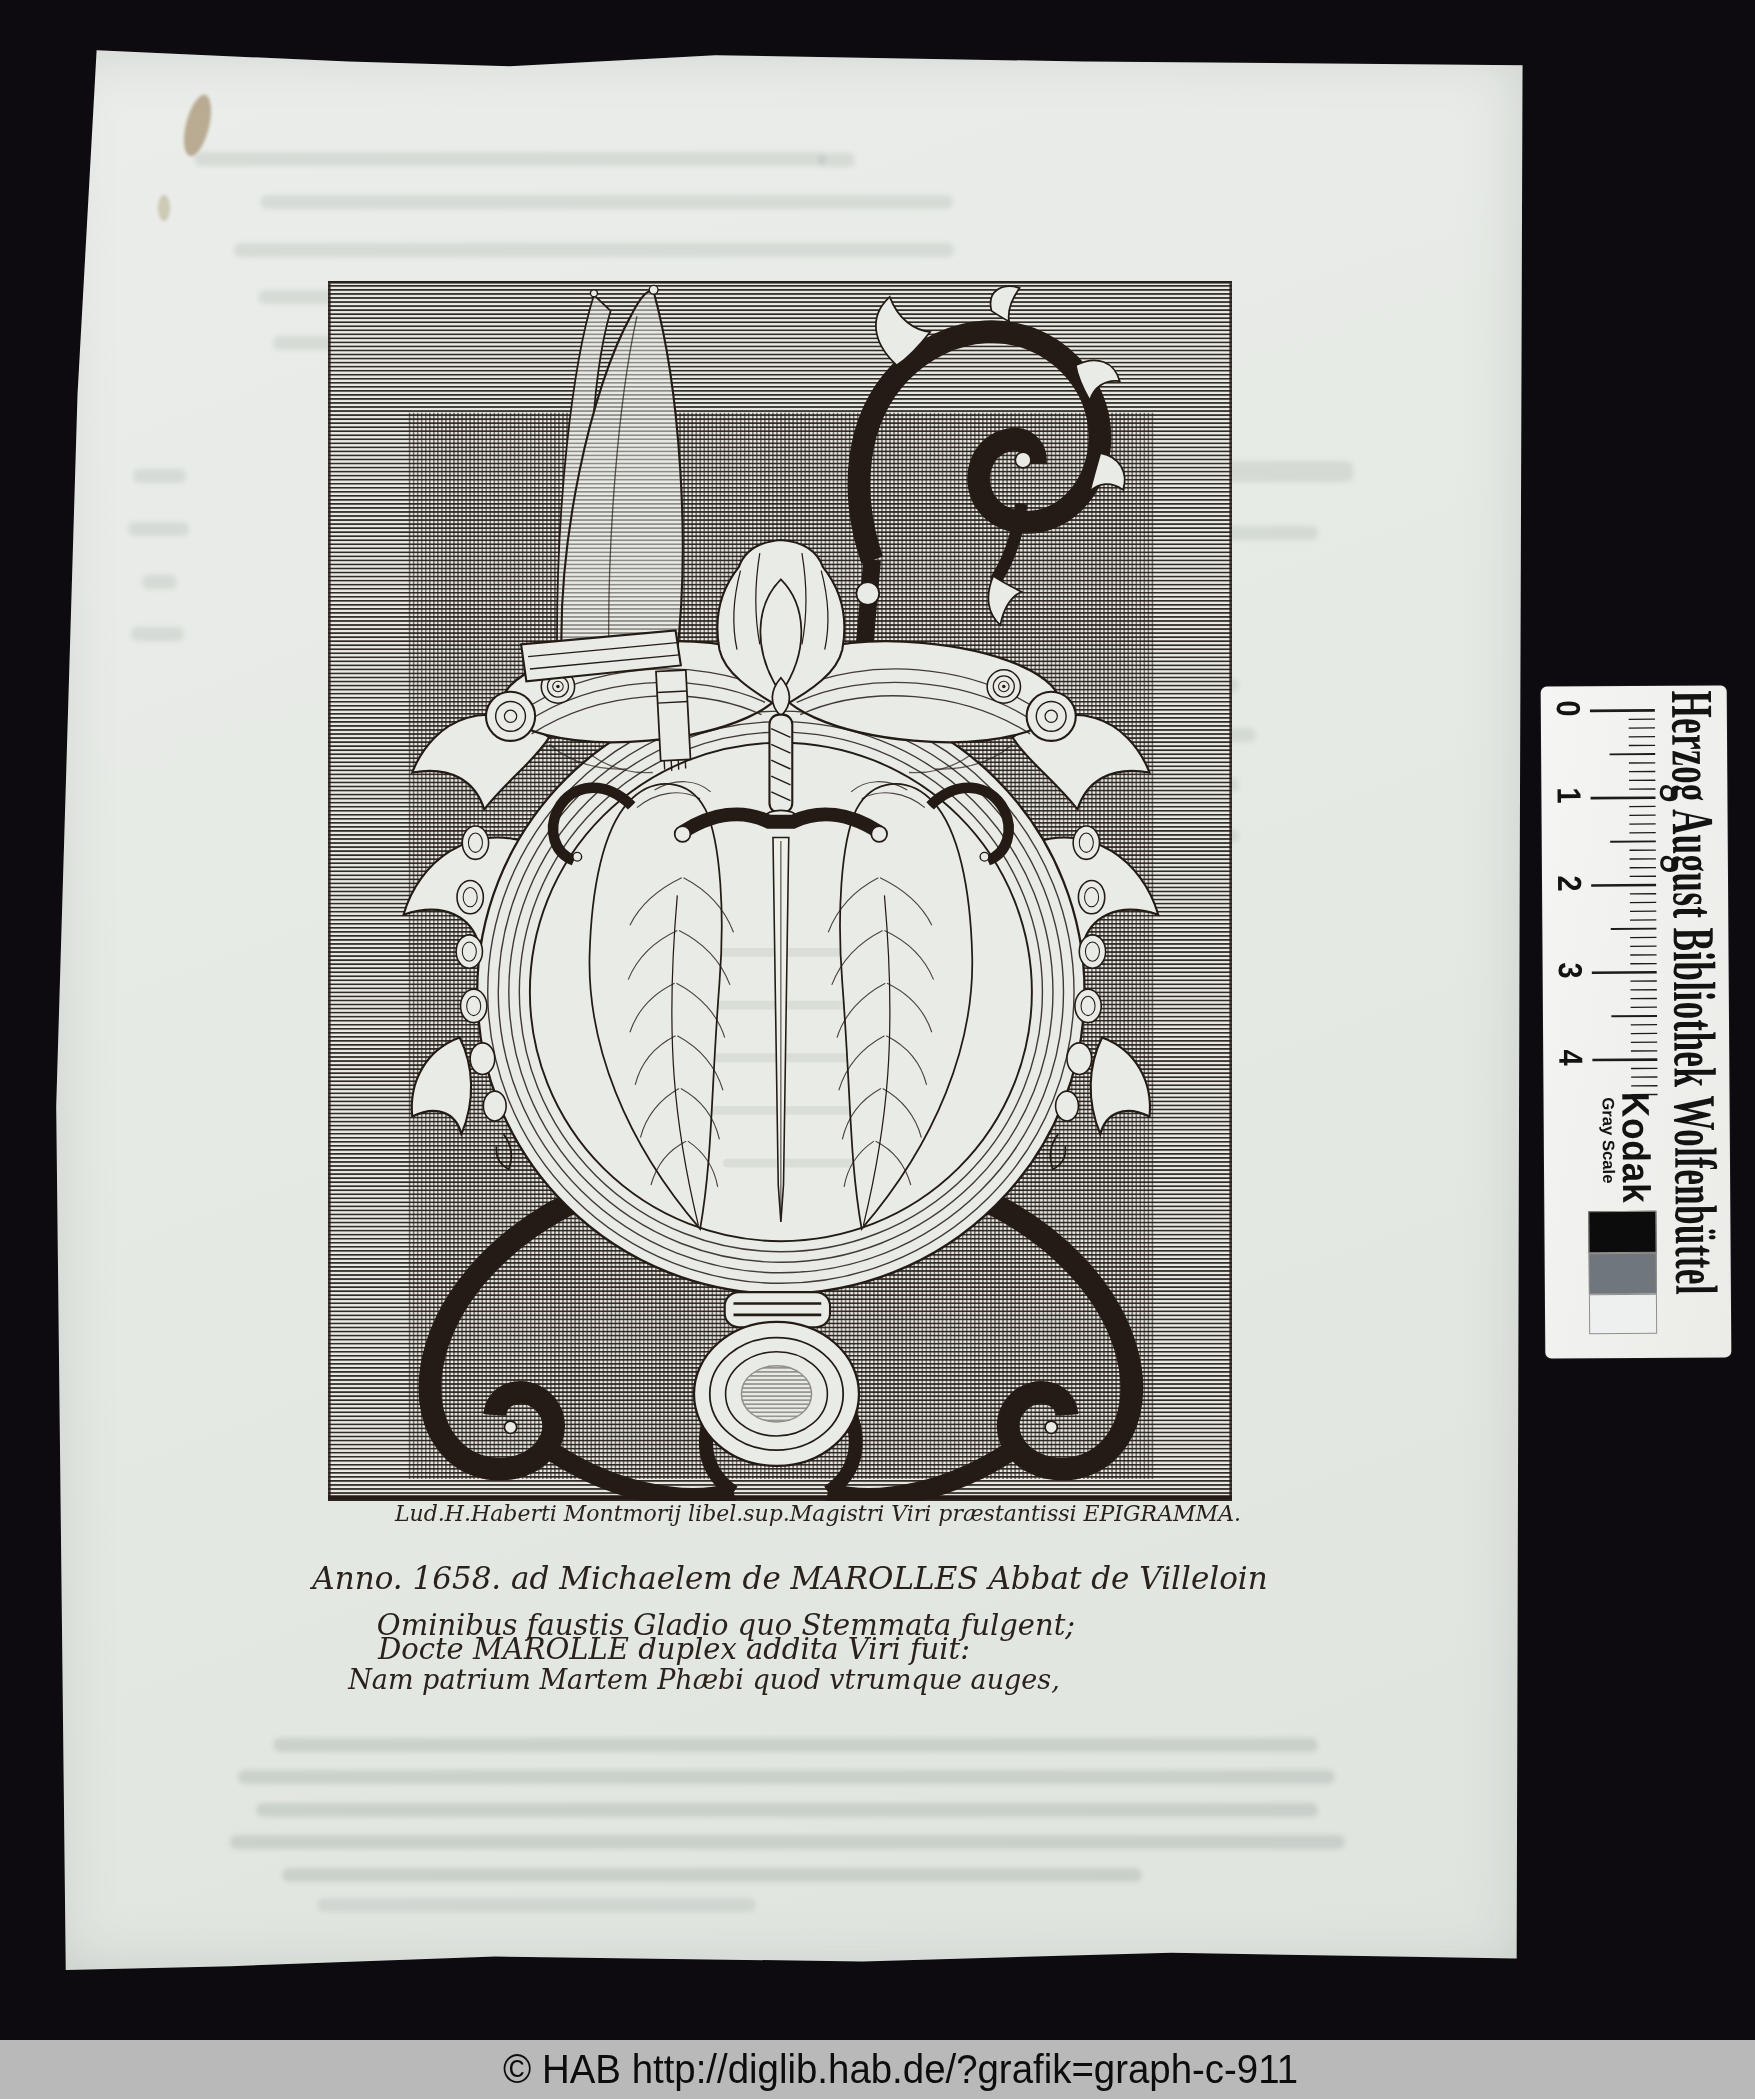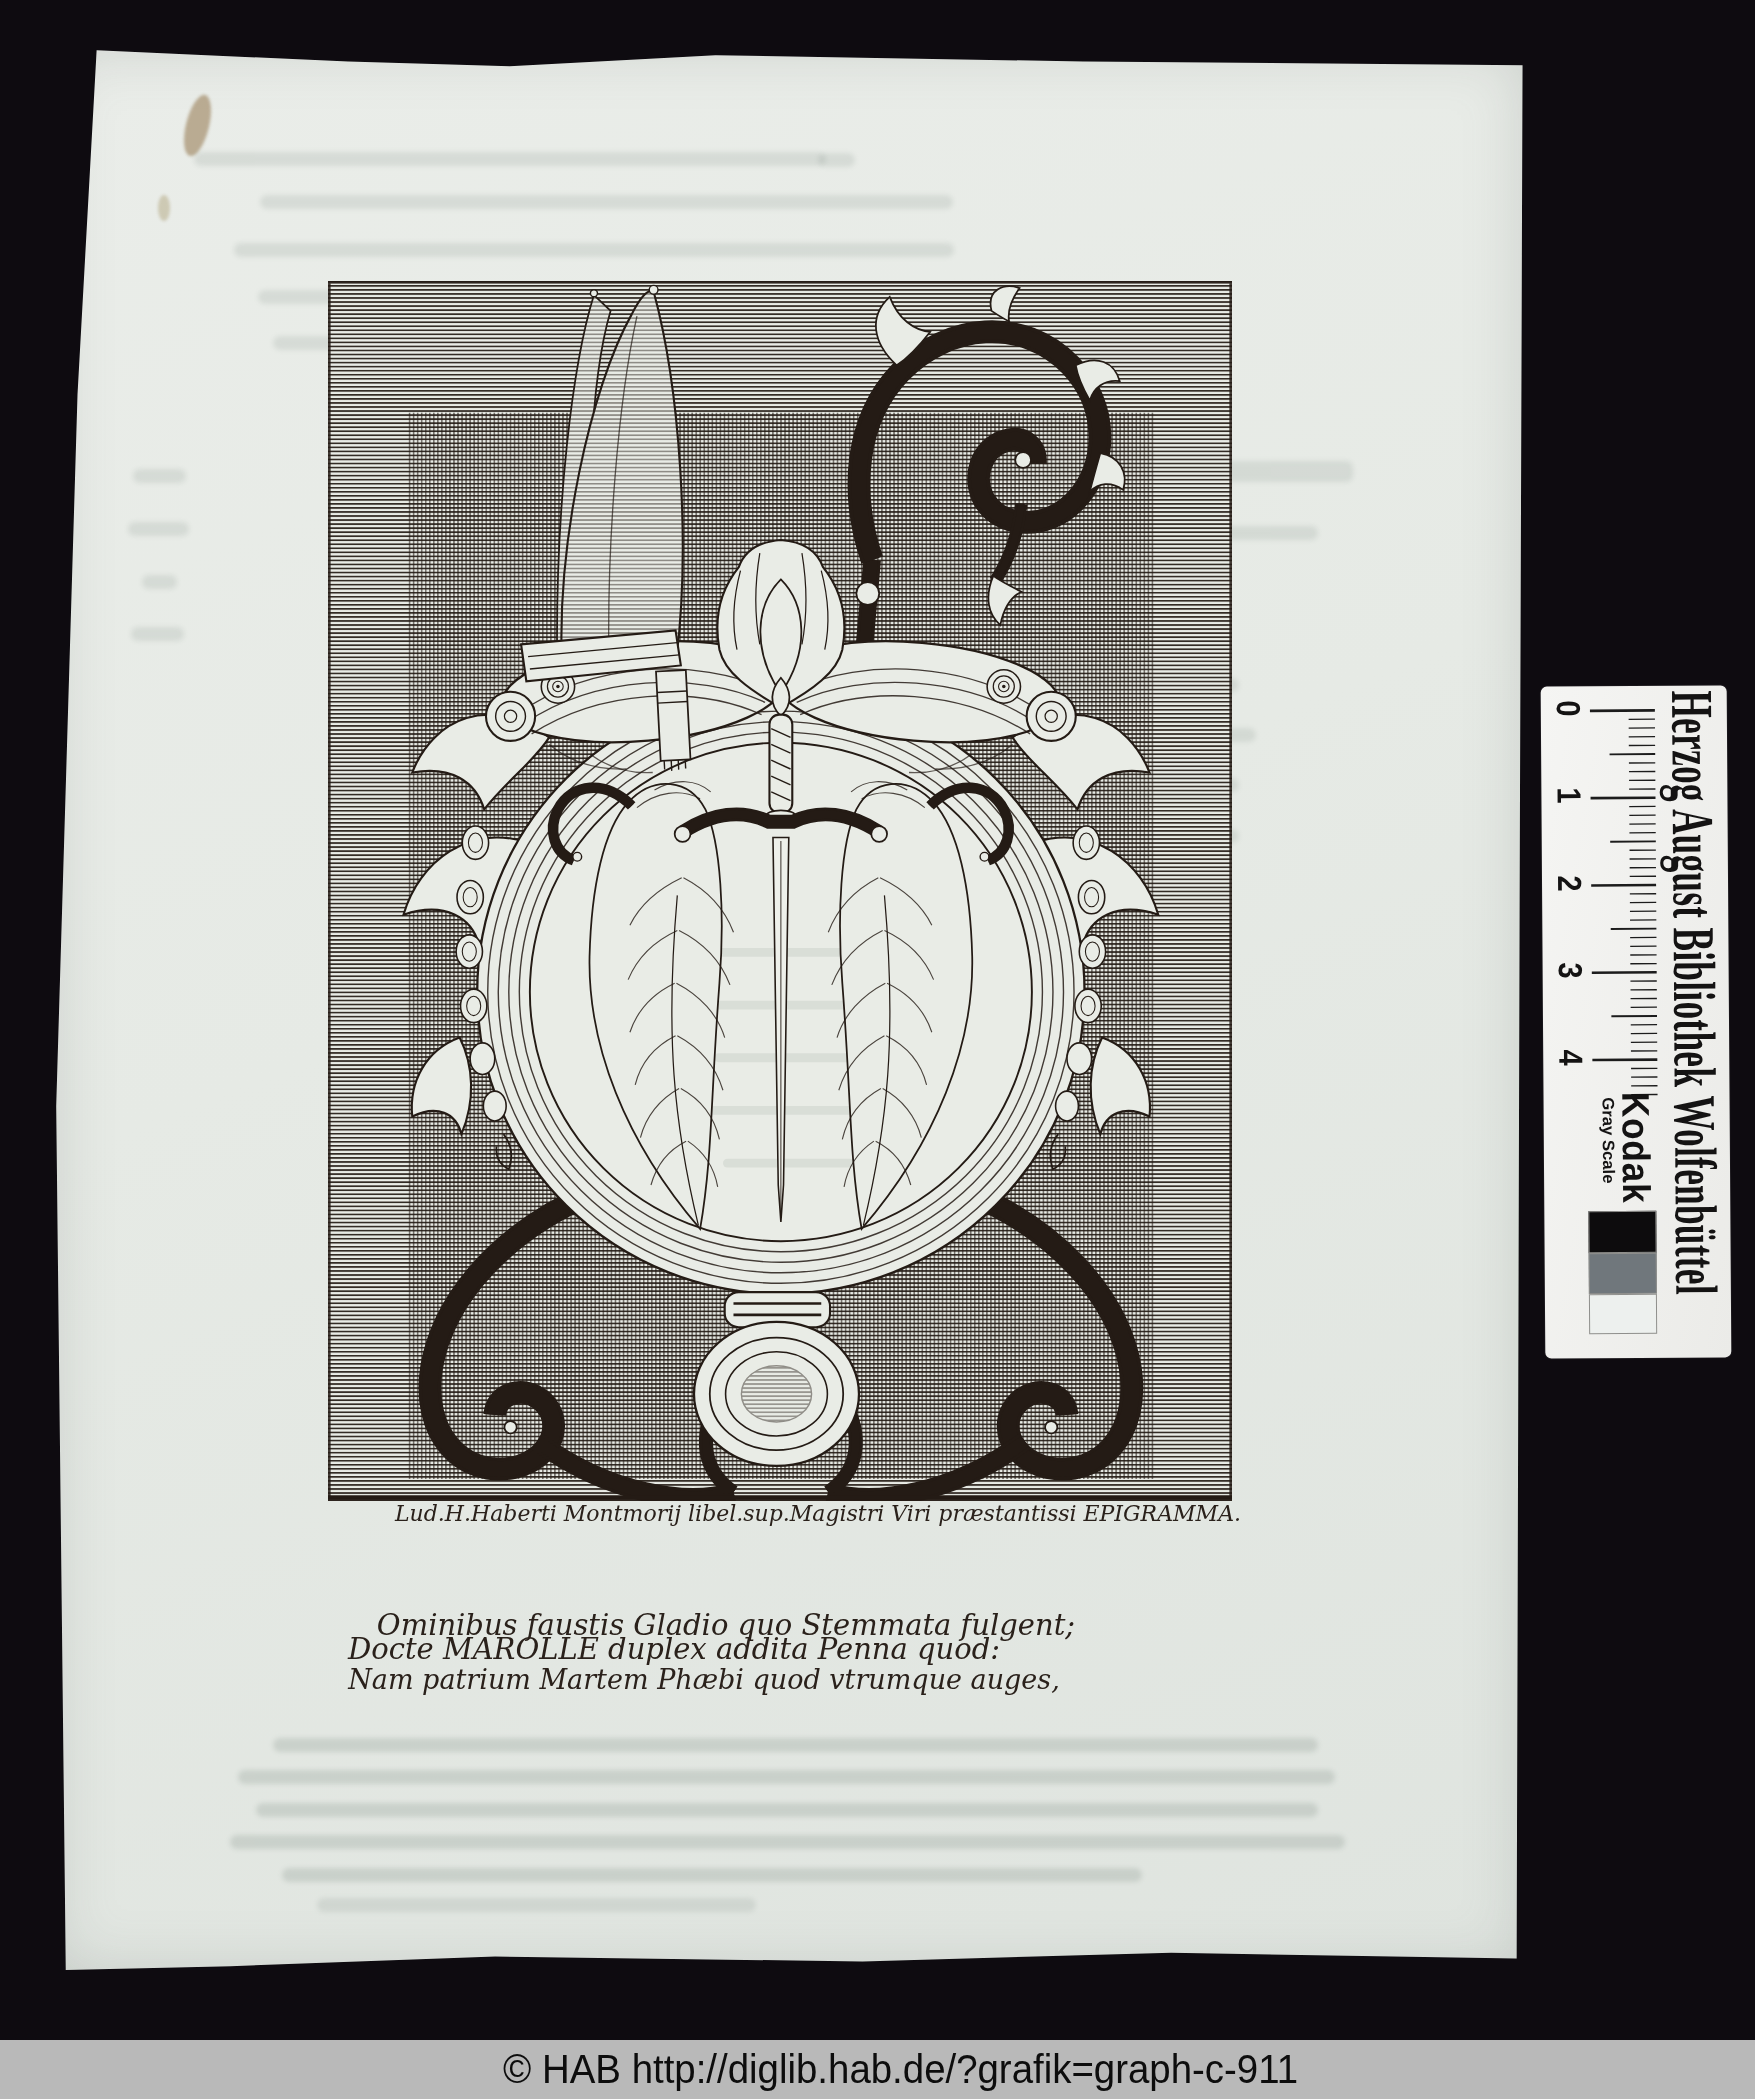--- a/index.html
+++ b/index.html
@@ -347,22 +347,23 @@
         <line class="ln" x1="516" y1="638" x2="516" y2="1064" stroke-width="1.2" opacity=".85"></line>
       </g>
 
       <g>
         <rect x="1.5" y="1.5" width="1027" height="1387" fill="none" stroke="#241b15" stroke-width="3" opacity=".85"></rect>
         <line x1="0" y1="1386" x2="1030" y2="1386" stroke="#241b15" stroke-width="5"></line>
       </g>
     </svg>
 
     <div class="eng" style="left:764px;top:1455px;font-size:22px">Lud.H.Haberti Montmorij libel.sup.Magistri Viri præstantissi EPIGRAMMA.</div>
+    <div class="eng" style="left:736px;top:1515px;font-size:31px">Anno. 1658. ad Michaelem de MAROLLES Abbat de Villeloin</div>
     <div class="eng" style="left:672px;top:1563px;font-size:29px">Ominibus faustis Gladio quo Stemmata fulgent;</div>
-    <div class="eng" style="left:620px;top:1587px;font-size:29px">Docte MAROLLE duplex addita Penna quod:</div>
+    <div class="eng" style="left:620px;top:1587px;font-size:29px">Docte MAROLLE duplex addita Viri fuit:</div>
     <div class="eng" style="left:650px;top:1618px;font-size:27px">Nam patrium Martem Phæbi quod vtrumque auges,</div>
   </div>
 
   <div class="ruler">
     <svg id="ruler-ticks" style="position:absolute;left:0;top:0" width="186" height="672" viewBox="0 0 212 766">
         <line x1="56" x2="130" y1="28" y2="28" stroke="#1c1c1c" stroke-width="3"></line>
         <line x1="100" x2="130" y1="37.95" y2="37.95" stroke="#1c1c1c" stroke-width="1.5"></line>
         <line x1="100" x2="130" y1="47.9" y2="47.9" stroke="#1c1c1c" stroke-width="1.5"></line>
         <line x1="100" x2="130" y1="57.849999999999994" y2="57.849999999999994" stroke="#1c1c1c" stroke-width="1.5"></line>
         <line x1="100" x2="130" y1="67.8" y2="67.8" stroke="#1c1c1c" stroke-width="1.5"></line>

